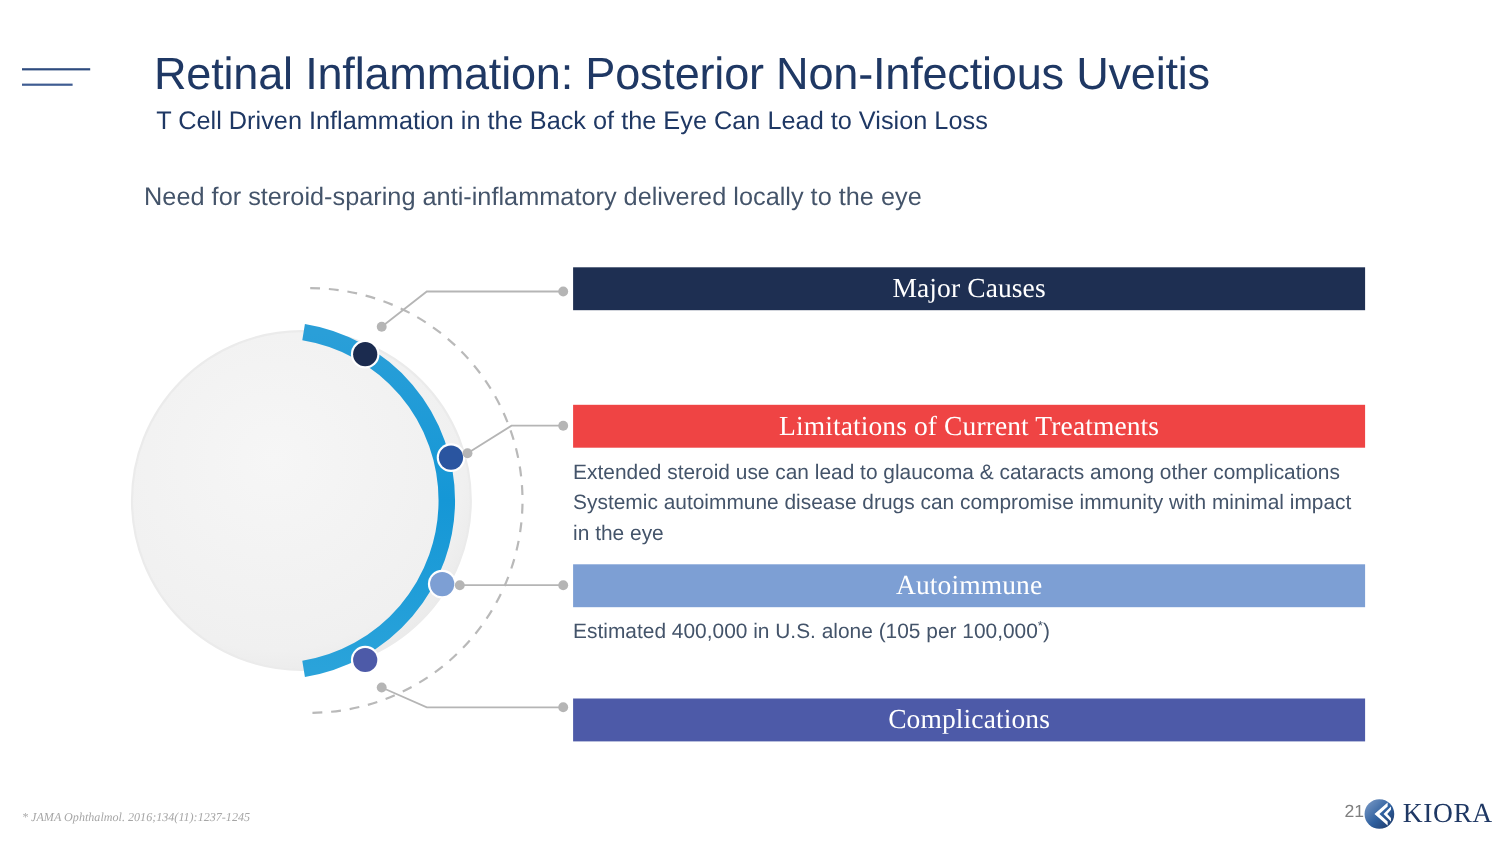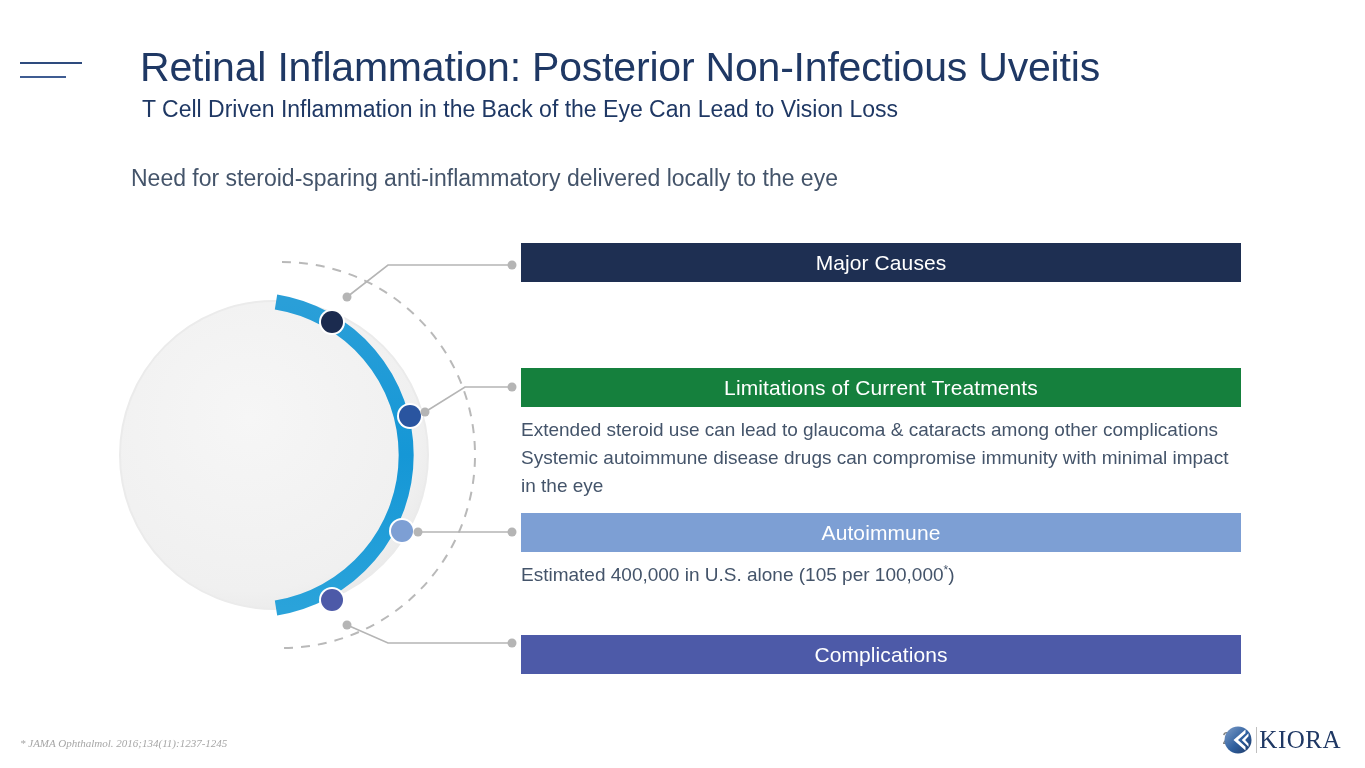--- a/index.html
+++ b/index.html
@@ -88,23 +88,24 @@
     top: 243px;
     width: 720px;
   }
   .block { position: absolute; left: 0; width: 720px; }
   .block-bar {
     height: 39px;
     display: flex;
     align-items: center;
     justify-content: center;
     color: #ffffff;
-    font-size: 21px;
+    font-size: 25px;
     font-weight: 400;
     letter-spacing: 0.1px;
+    font-family: Liberation Serif, serif;
   }
   .block-body {
     padding-top: 9px;
     font-size: 19px;
     line-height: 28px;
     color: #44546a;
   }
   .block-body p { margin: 0; }
 
   .b1 { top: 0px; }
@@ -140,21 +141,21 @@
   .footdiv {
     position: absolute;
     right: 108px;
     top: 727px;
     width: 1px;
     height: 26px;
     background: #bfbfbf;
   }
   .brand {
     position: absolute;
-    right: 24px;
+    right: 8px;
     top: 724px;
     height: 32px;
     display: flex;
     align-items: center;
     gap: 6px;
   }
   .brand-mark { width: 30px; height: 30px; display:block; }
   .brand-name {
     font-size: 25px;
     letter-spacing: 0.5px;
@@ -229,21 +230,21 @@
     </svg>
   </div>
 
   <div class="blocks">
 
     <div class="block b1">
       <div class="block-bar" style="background-color: rgb(30, 47, 82);">Major Causes</div>
     </div>
 
     <div class="block b2">
-      <div class="block-bar" style="background-color: #15803d;">Limitations of Current Treatments</div>
+      <div class="block-bar" style="background-color: #ef4444;">Limitations of Current Treatments</div>
       <div class="block-body">
         <p>Extended steroid use can lead to glaucoma &amp; cataracts among other complications</p>
         <p>Systemic autoimmune disease drugs can compromise immunity with minimal impact in the eye</p>
       </div>
     </div>
 
     <div class="block b3">
       <div class="block-bar" style="background-color: rgb(125, 159, 212);">Autoimmune</div>
       <div class="block-body">
         <p><span>Estimated 400,000 in U.S. alone (105 per 100,000</span><sup class="star">*</sup><span>)</span></p>

